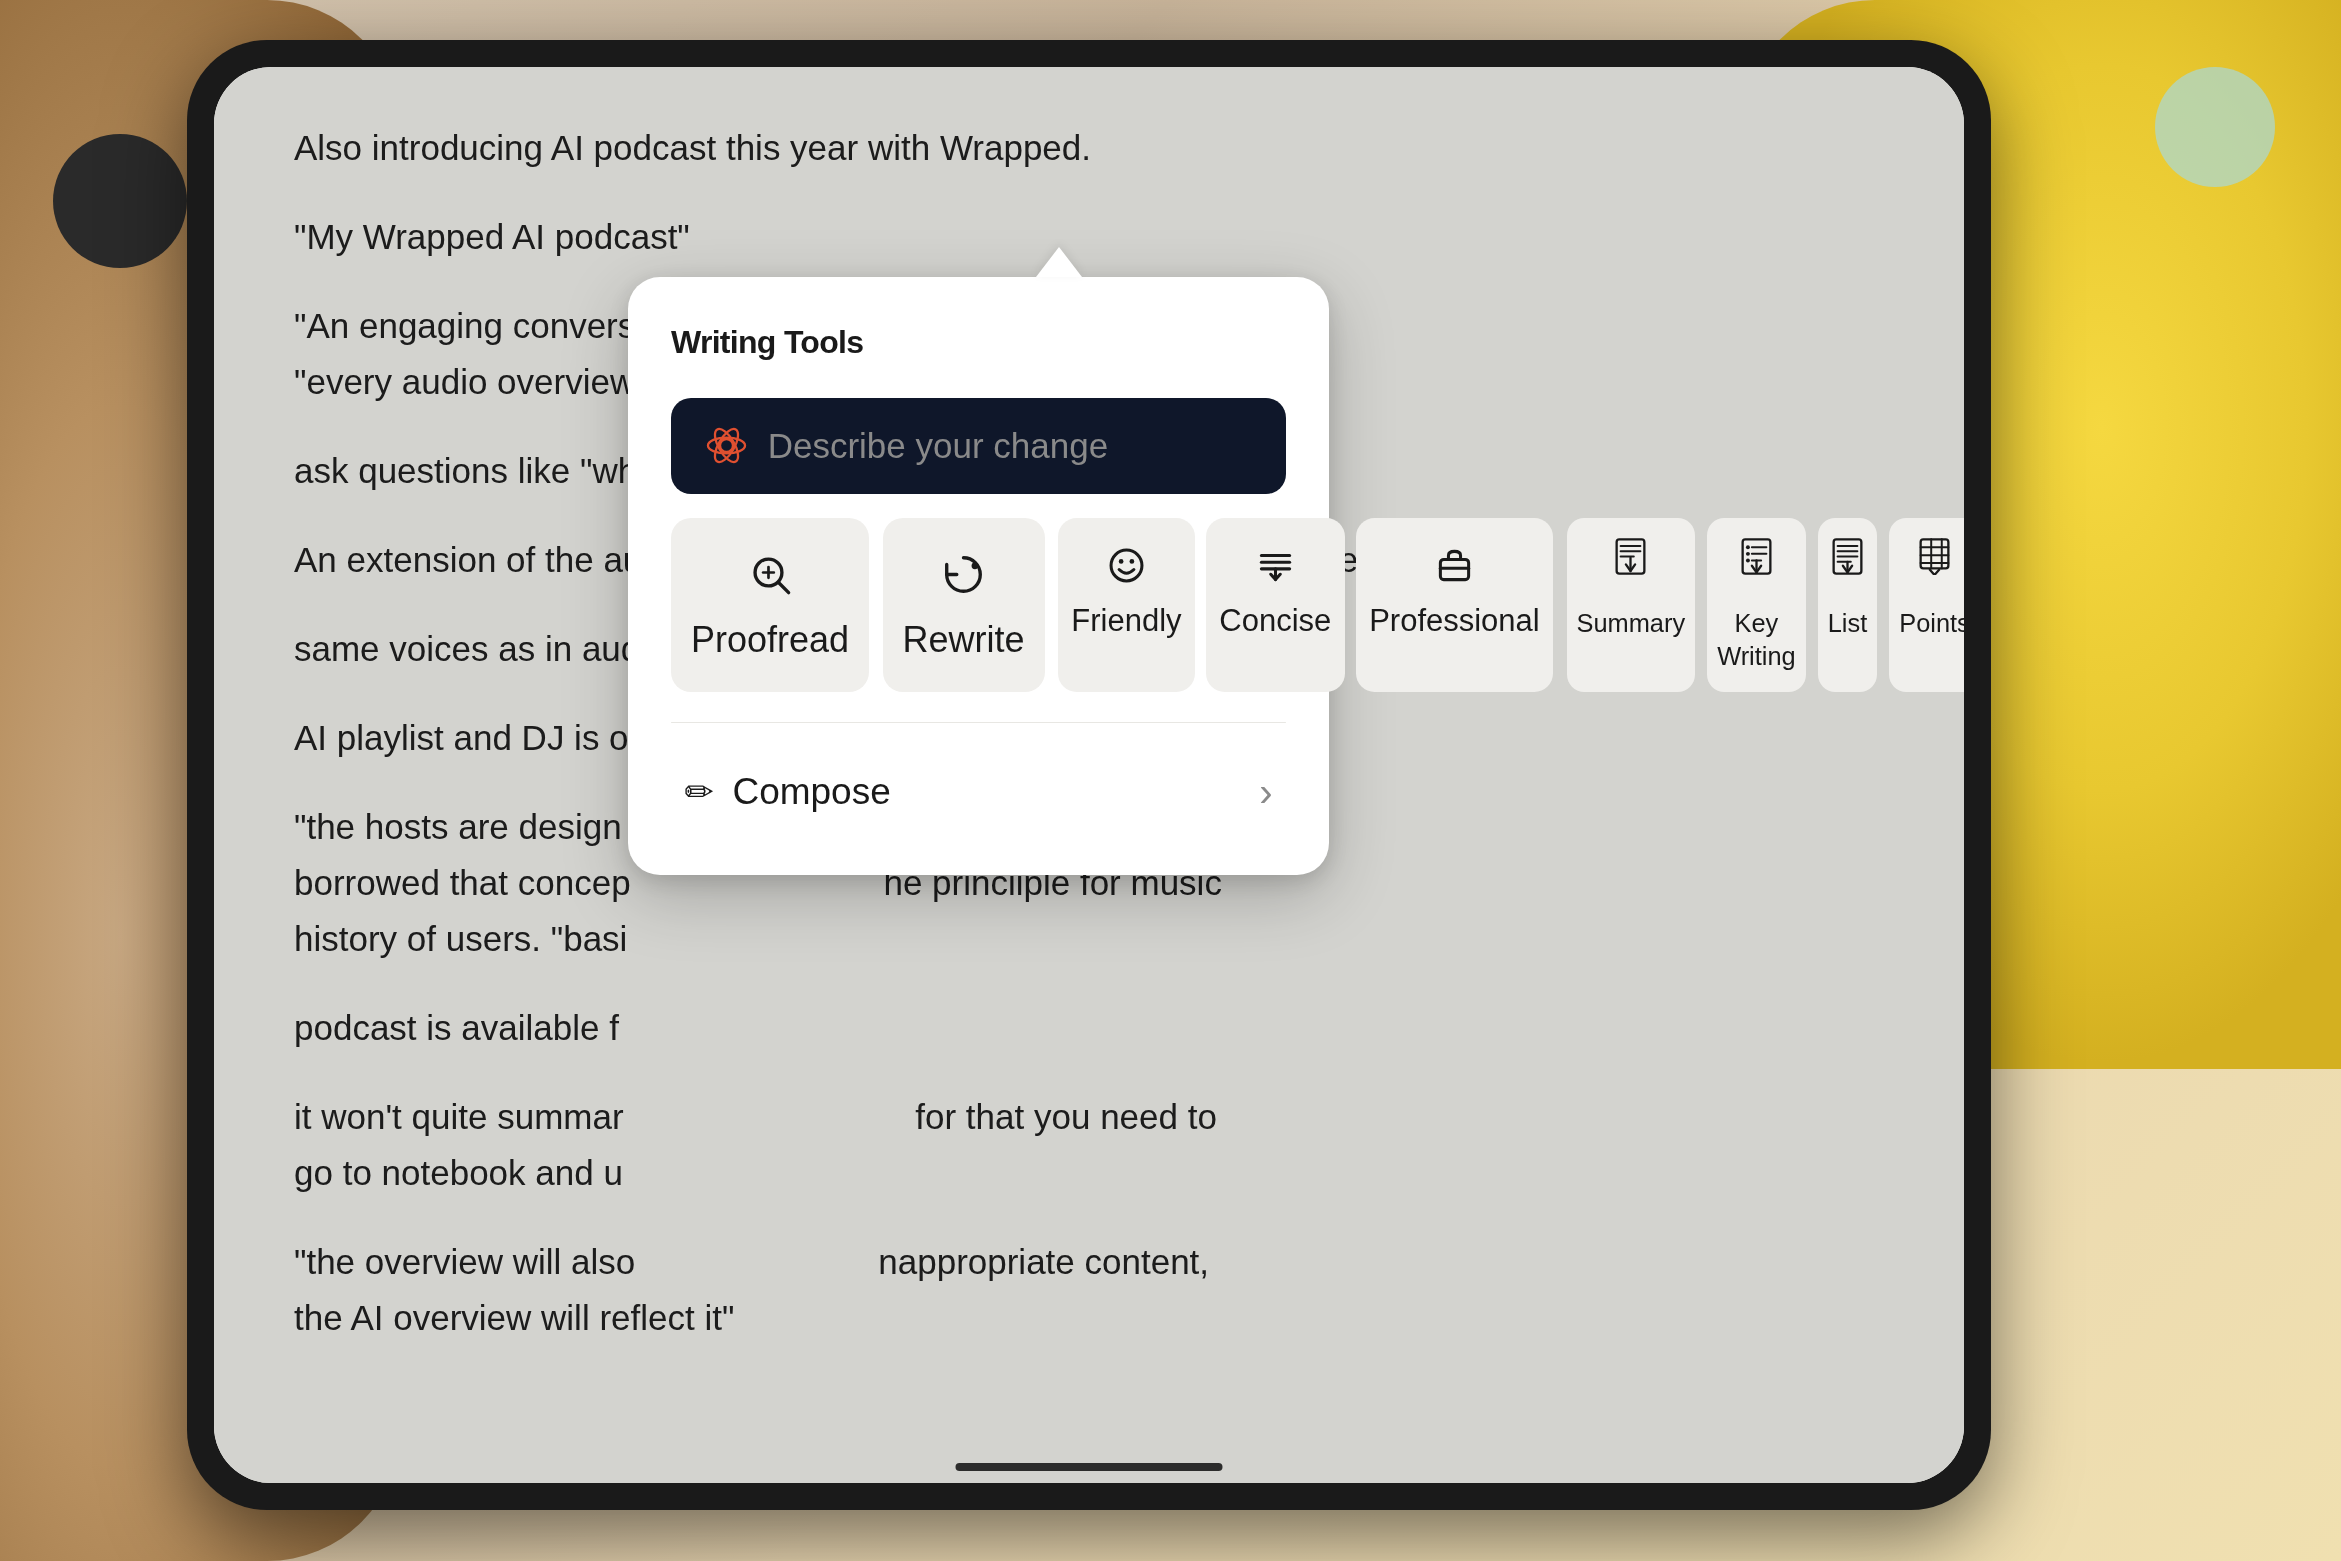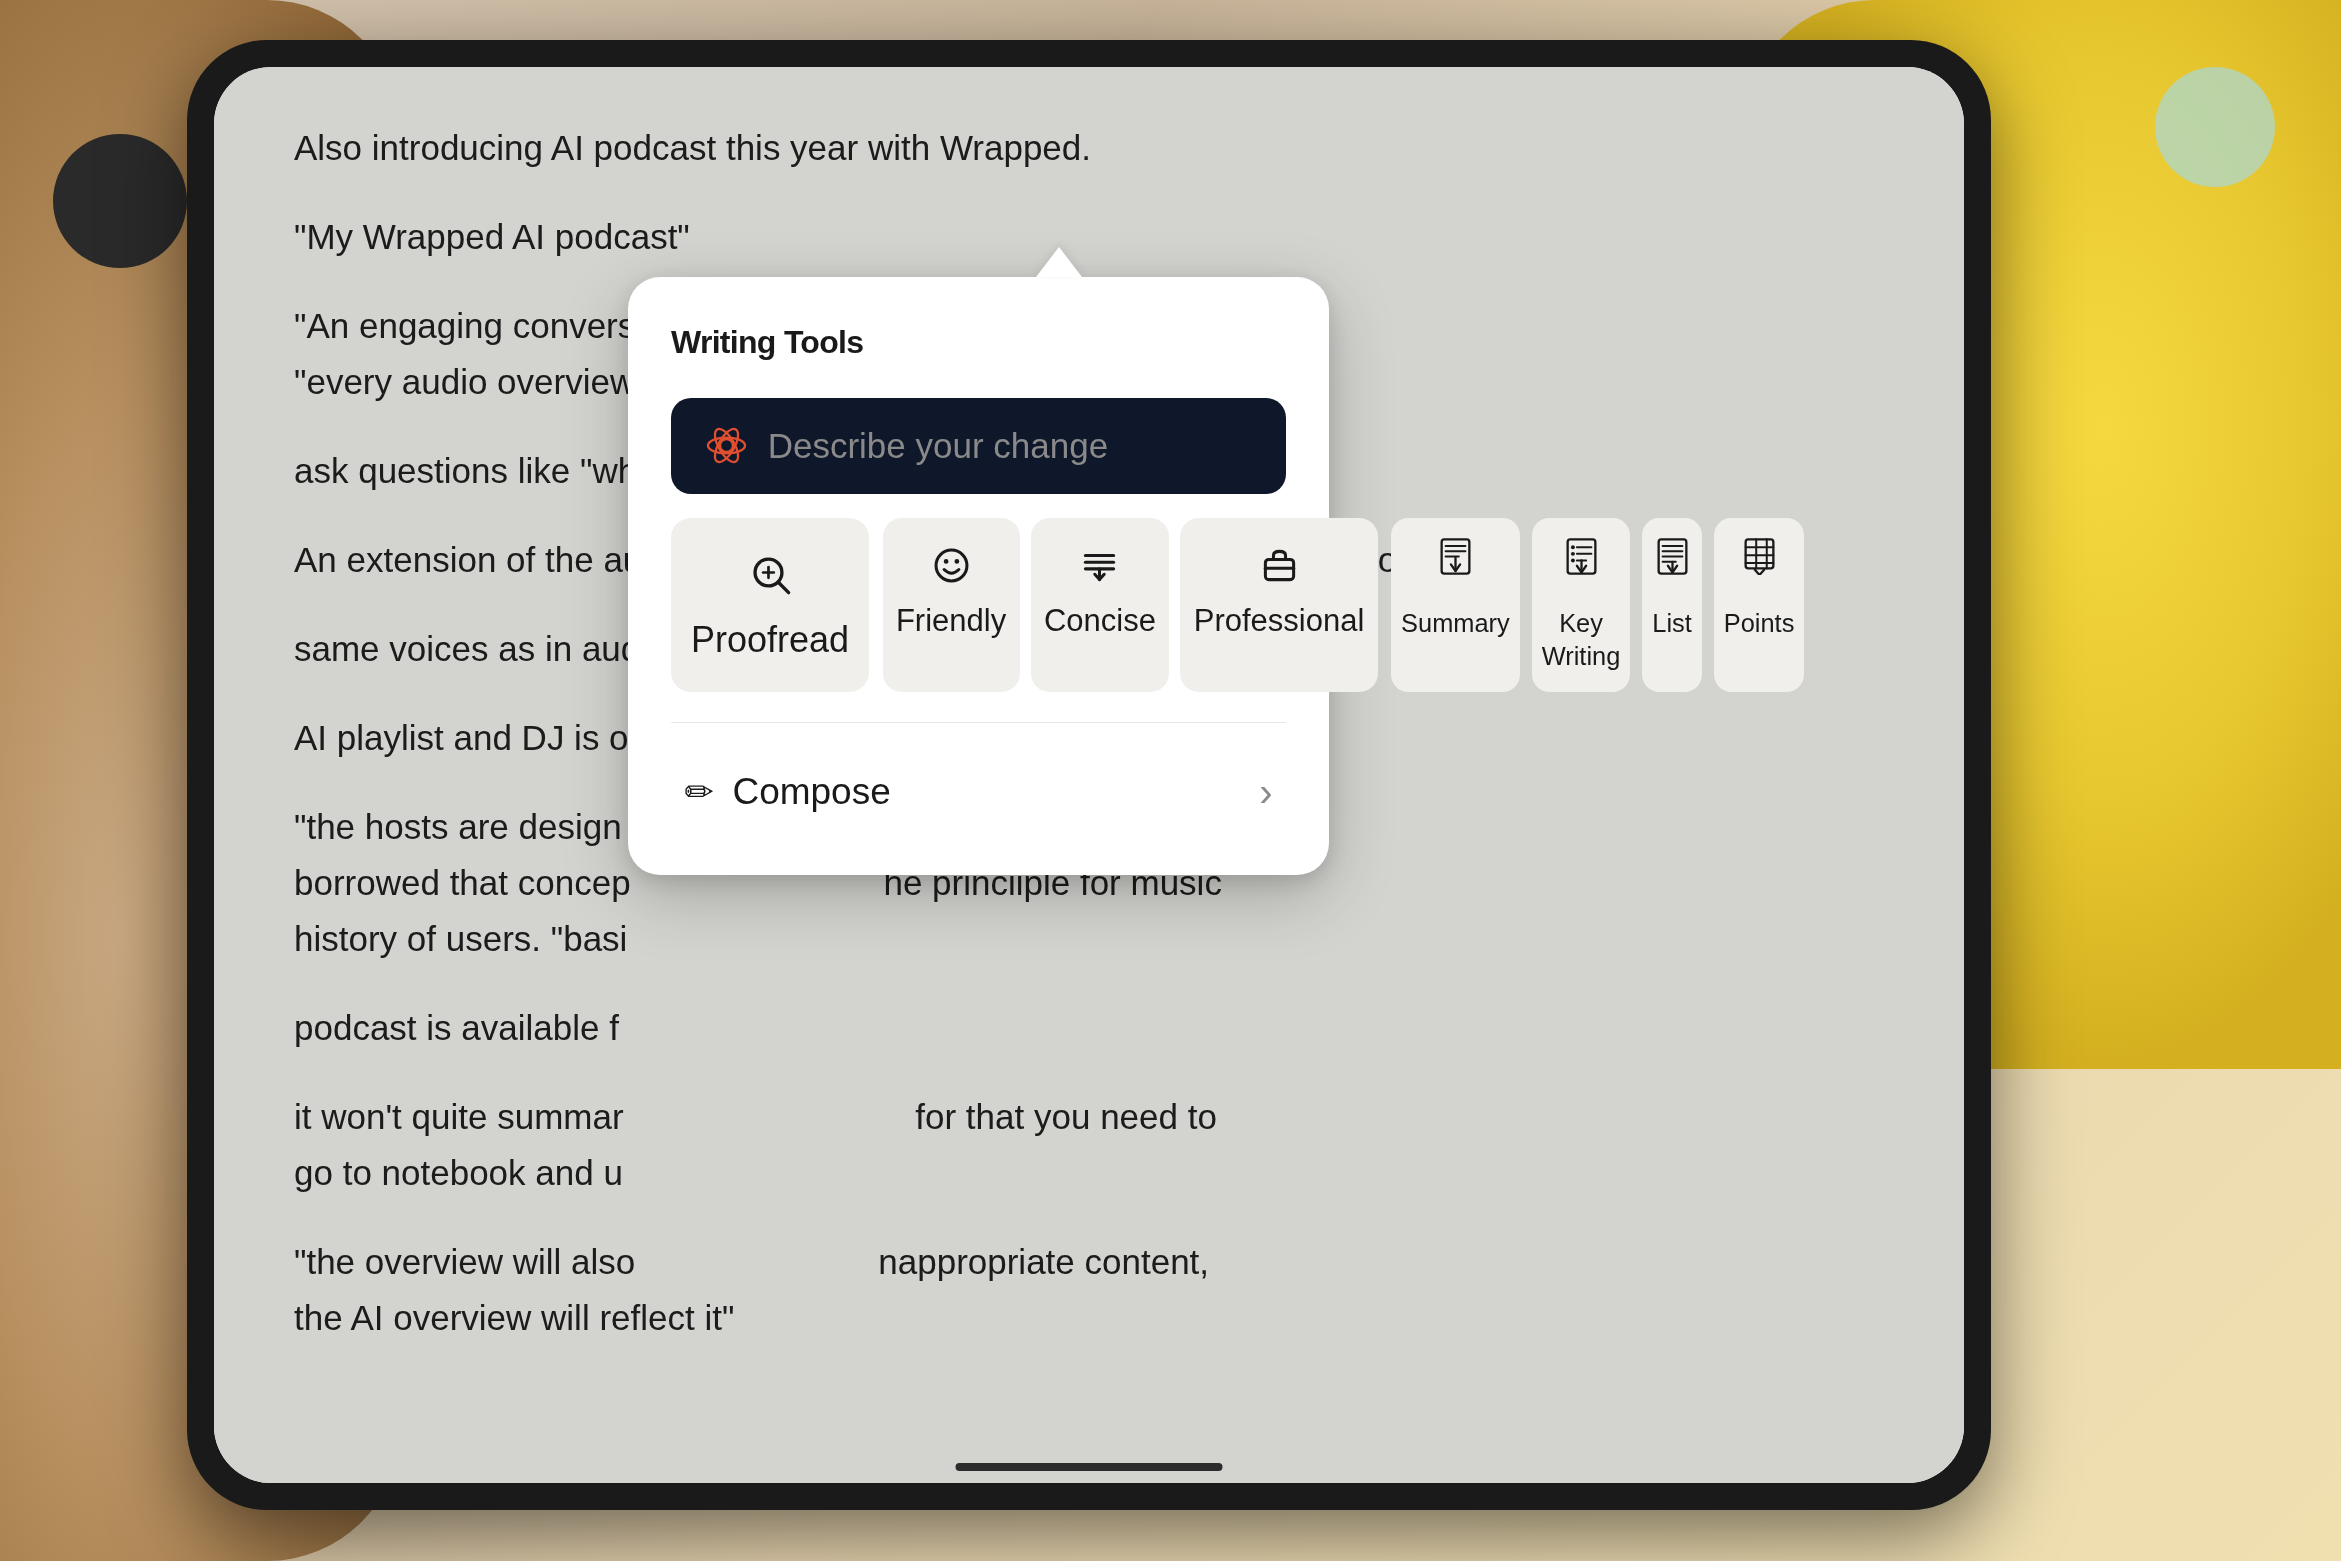--- a/index.html
+++ b/index.html
@@ -385,20 +385,30 @@
                 <svg width="47" height="47" viewBox="0 0 70 70" fill="none" xmlns="http://www.w3.org/2000/svg">
                   <circle cx="32" cy="32" r="20" stroke="#1a1a1a" stroke-width="5"></circle>
                   <line x1="47" y1="47" x2="62" y2="62" stroke="#1a1a1a" stroke-width="5" stroke-linecap="round"></line>
                   <line x1="24" y1="32" x2="40" y2="32" stroke="#1a1a1a" stroke-width="4" stroke-linecap="round"></line>
                   <line x1="32" y1="24" x2="32" y2="40" stroke="#1a1a1a" stroke-width="4" stroke-linecap="round"></line>
                 </svg>
               </span>
               <span class="tool-label-large">Proofread</span>
             </button>
 
+            <button class="tool-btn-large">
+              <span class="tool-icon">
+                <svg width="47" height="47" viewBox="0 0 70 70" fill="none" xmlns="http://www.w3.org/2000/svg">
+                  <path d="M 35 10 A 25 25 0 1 1 10 35" stroke="#1a1a1a" stroke-width="5" stroke-linecap="round" fill="none"></path>
+                  <polyline points="10,20 10,35 25,35" stroke="#1a1a1a" stroke-width="5" stroke-linecap="round" stroke-linejoin="round" fill="none"></polyline>
+                  <circle cx="52" cy="22" r="5" fill="#1a1a1a"></circle>
+                </svg>
+              </span>
+              <span class="tool-label-large">Rewrite</span>
+            </button>
 
           </div>
 
           <div class="tools-row2">
 
             <button class="tool-btn-medium">
               <span class="tool-icon-medium">
                 <svg width="39" height="39" viewBox="0 0 58 58" fill="none" xmlns="http://www.w3.org/2000/svg">
                   <circle cx="29" cy="29" r="23" stroke="#1a1a1a" stroke-width="4.5"></circle>
                   <circle cx="21" cy="23" r="3.5" fill="#1a1a1a"></circle>

